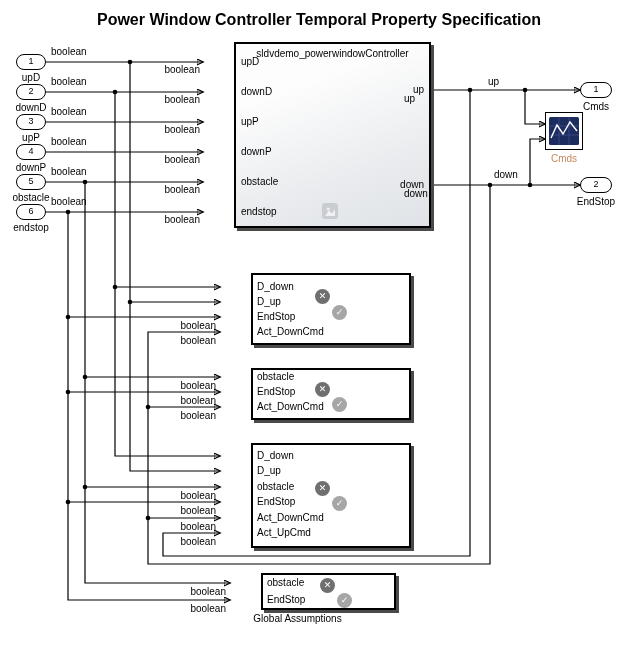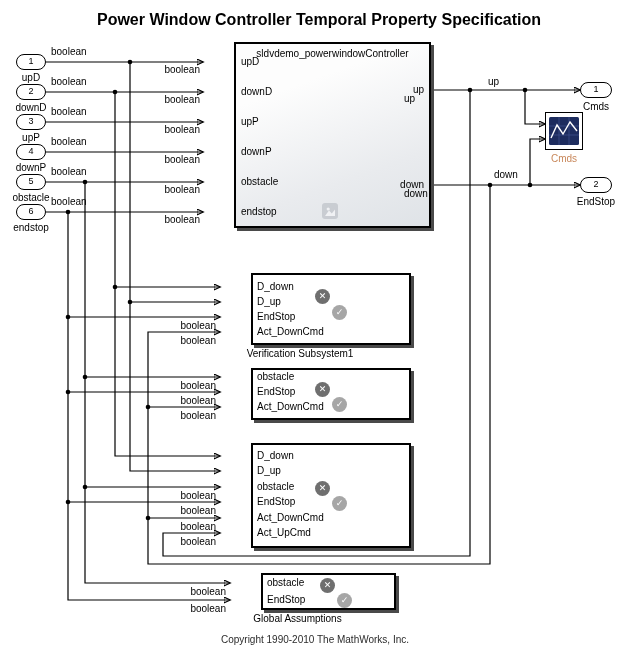--- a/index.html
+++ b/index.html
@@ -164,21 +164,20 @@
   <div class="lbl c" style="left:561px;top:196px;width:70px">EndStop</div>
 
   <div class="block" style="left:220px;top:273px;width:160px;height:72px">
     <div class="plabel" style="left:4px;top:6px">D_down</div>
     <div class="plabel" style="left:4px;top:21px">D_up</div>
     <div class="plabel" style="left:4px;top:36px">EndStop</div>
     <div class="plabel" style="left:4px;top:51px">Act_DownCmd</div>
     <div class="circ x" style="left:62px;top:14px">✕</div>
     <div class="circ ck" style="left:79px;top:30px">✓</div>
   </div>
-  <div class="bname" style="left:220px;top:348px;width:160px">Verification Subsystem1</div>
   <div class="lbl r" style="left:146px;top:320px;width:70px">boolean</div>
   <div class="lbl r" style="left:146px;top:335px;width:70px">boolean</div>
 
   <div class="block" style="left:220px;top:368px;width:160px;height:52px">
     <div class="plabel" style="left:4px;top:1px">obstacle</div>
     <div class="plabel" style="left:4px;top:16px">EndStop</div>
     <div class="plabel" style="left:4px;top:31px">Act_DownCmd</div>
     <div class="circ x" style="left:62px;top:12px">✕</div>
     <div class="circ ck" style="left:79px;top:27px">✓</div>
   </div>
@@ -204,15 +203,14 @@
   <div class="block" style="left:230px;top:573px;width:135px;height:37px">
     <div class="plabel" style="left:4px;top:2px">obstacle</div>
     <div class="plabel" style="left:4px;top:19px">EndStop</div>
     <div class="circ x" style="left:57px;top:3px">✕</div>
     <div class="circ ck" style="left:74px;top:18px">✓</div>
   </div>
   <div class="bname" style="left:230px;top:613px;width:135px">Global Assumptions</div>
   <div class="lbl r" style="left:156px;top:586px;width:70px">boolean</div>
   <div class="lbl r" style="left:156px;top:603px;width:70px">boolean</div>
 
-  <div class="copyright">Copyright 1990-2010 The MathWorks, Inc.</div>
 
 </div>
 
 </body></html>

